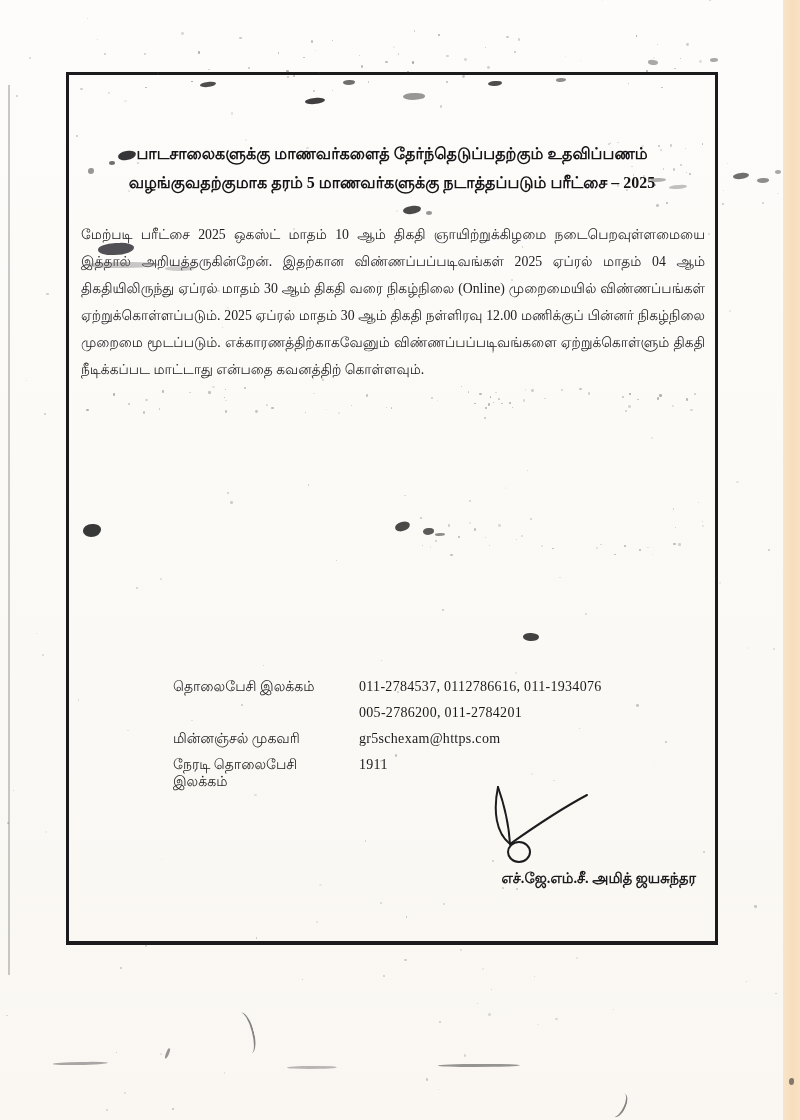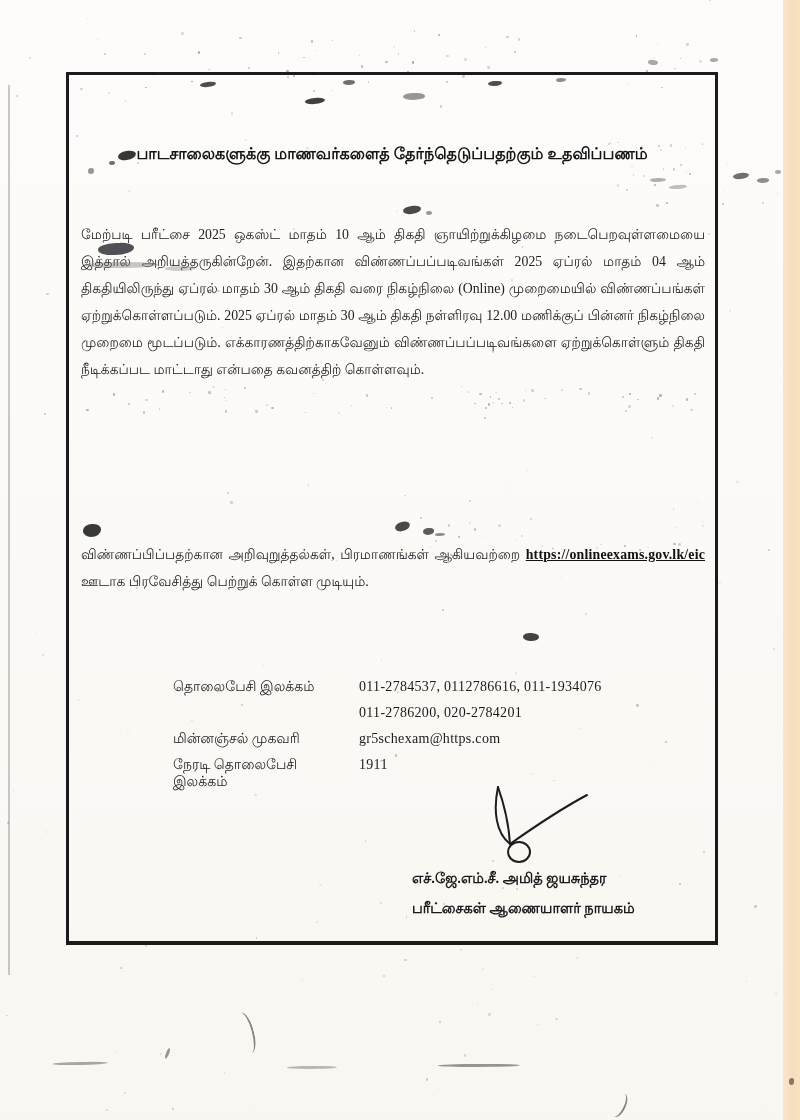--- a/index.html
+++ b/index.html
@@ -53,76 +53,75 @@
     font-family:"Liberation Serif","DejaVu Serif",serif;
     letter-spacing:.2px;
   }
   .contacts{position:absolute;left:0;top:604px;width:100%;font-size:14px;}
   .contact-row{position:relative;height:26px;}
   .contact-label{position:absolute;left:104px;top:0;width:182px;color:#1d1d1f;}
   .contact-value{position:absolute;left:290px;top:0;width:330px;color:#1a1a1c;letter-spacing:.3px;}
   .signature-svg{position:absolute;left:400px;top:700px;width:200px;height:95px;}
   .signature-svg path,.signature-svg ellipse{stroke:#1c1c1e;stroke-width:2;fill:none;stroke-linecap:round;}
   .signatory{
-    position:absolute;left:343px;top:788px;width:272px;
-    text-align:left;font-size:14.5px;line-height:30px;color:#1a1a1c;
+    position:absolute;left:355px;top:788px;width:272px;
+    text-align:right;font-size:14.5px;line-height:30px;color:#1a1a1c;
   }
   .sig-name{font-weight:bold;}
   .sig-title{font-weight:bold;}
   .mark{position:absolute;}
 </style>
 </head>
 <body>
 
 <div class="canvas">
 
   <div class="edge-band"></div>
   <div class="scan-line-left"></div>
 
   <div class="frame">
 
 
     <div class="heading">
       <div>பாடசாலைகளுக்கு மாணவர்களைத் தேர்ந்தெடுப்பதற்கும் உதவிப்பணம்</div>
+      <div>வழங்குவதற்குமாக தரம் 5 மாணவர்களுக்கு நடாத்தப்படும் பரீட்சை – 2025</div>
     </div>
 
     <p class="para p1">மேற்படி பரீட்சை 2025 ஒகஸ்ட் மாதம் 10 ஆம் திகதி ஞாயிற்றுக்கிழமை நடைபெறவுள்ளமையை இத்தால் அறியத்தருகின்றேன். இதற்கான விண்ணப்பப்படிவங்கள் 2025 ஏப்ரல் மாதம் 04 ஆம் திகதியிலிருந்து ஏப்ரல் மாதம் 30 ஆம் திகதி வரை நிகழ்நிலை (Online) முறைமையில் விண்ணப்பங்கள் ஏற்றுக்கொள்ளப்படும். 2025 ஏப்ரல் மாதம் 30 ஆம் திகதி நள்ளிரவு 12.00 மணிக்குப் பின்னர் நிகழ்நிலை முறைமை மூடப்படும். எக்காரணத்திற்காகவேனும் விண்ணப்பப்படிவங்களை ஏற்றுக்கொள்ளும் திகதி நீடிக்கப்பட மாட்டாது என்பதை கவனத்திற் கொள்ளவும்.</p>
 
-    <p class="para p4"><span>விண்ணப்பிப்பதற்கான அறிவுறுத்தல்கள், பிரமாணங்கள் ஆகியவற்றை </span><span class="url">https://onlineexams.gov.lk/eic</span><span> ஊடாக பிரவேசித்து பெற்றுக் கொள்ள முடியும்.</span></p>
 
 
     <div class="contacts">
       <div class="contact-row">
         <span class="contact-label">தொலைபேசி இலக்கம்</span>
         <span class="contact-value">011-2784537,  0112786616,  011-1934076</span>
       </div>
       <div class="contact-row">
         <span class="contact-label"></span>
-        <span class="contact-value">011-2786200,  020-2784201</span>
+        <span class="contact-value">005-2786200,  011-2784201</span>
       </div>
       <div class="contact-row">
         <span class="contact-label">மின்னஞ்சல் முகவரி</span>
         <span class="contact-value">gr5schexam@https.com</span>
       </div>
       <div class="contact-row">
         <span class="contact-label">நேரடி தொலைபேசி இலக்கம்</span>
         <span class="contact-value">1911</span>
       </div>
     </div>
 
     <svg class="signature-svg" viewBox="0 0 200 95">
       <path d="M29,12 C24,36 27,58 41,69"></path>
       <path d="M29,12 C36,32 40,52 41,69"></path>
       <path d="M41,69 C58,57 88,36 118,20"></path>
       <ellipse cx="50" cy="77" rx="11" ry="10"></ellipse>
     </svg>
 
     <div class="signatory">
       <div class="sig-name">எச்.ஜே.எம்.சீ. அமித் ஜயசுந்தர</div>
-      <div class="sig-title">பரீட்சைகள் ஆணையாளர் நாயகம்</div>
     </div>
 
   <div class="mark" style="left: 236px; top: 23px; width: 20px; height: 6px; background: rgb(42, 42, 42); opacity: 0.9; transform: rotate(-4deg); border-radius: 50% 40% 55% 45%;"></div>
       <div class="mark" style="left: 334px; top: 18px; width: 22px; height: 7px; background: rgb(68, 68, 68); opacity: 0.55; transform: rotate(0deg); border-radius: 50% 40% 55% 45%;"></div>
       <div class="mark" style="left: 49px; top: 76px; width: 18px; height: 9px; background: rgb(32, 32, 34); opacity: 0.9; transform: rotate(-8deg); border-radius: 50% 40% 55% 45%;"></div>
       <div class="mark" style="left: 40px; top: 86px; width: 6px; height: 4px; background: rgb(51, 51, 51); opacity: 0.7; transform: rotate(0deg); border-radius: 50% 40% 55% 45%;"></div>
       <div class="mark" style="left: 19px; top: 93px; width: 6px; height: 6px; background: rgb(68, 68, 68); opacity: 0.55; transform: rotate(0deg); border-radius: 50% 40% 55% 45%;"></div>
       <div class="mark" style="left: 581px; top: 103px; width: 16px; height: 4px; background: rgb(102, 102, 102); opacity: 0.5; transform: rotate(0deg); border-radius: 50% 40% 55% 45%;"></div>
       <div class="mark" style="left: 600px; top: 110px; width: 18px; height: 4px; background: rgb(119, 119, 119); opacity: 0.45; transform: rotate(-3deg); border-radius: 50% 40% 55% 45%;"></div>
       <div class="mark" style="left: 334px; top: 131px; width: 18px; height: 8px; background: rgb(42, 42, 42); opacity: 0.85; transform: rotate(-6deg); border-radius: 50% 40% 55% 45%;"></div>

